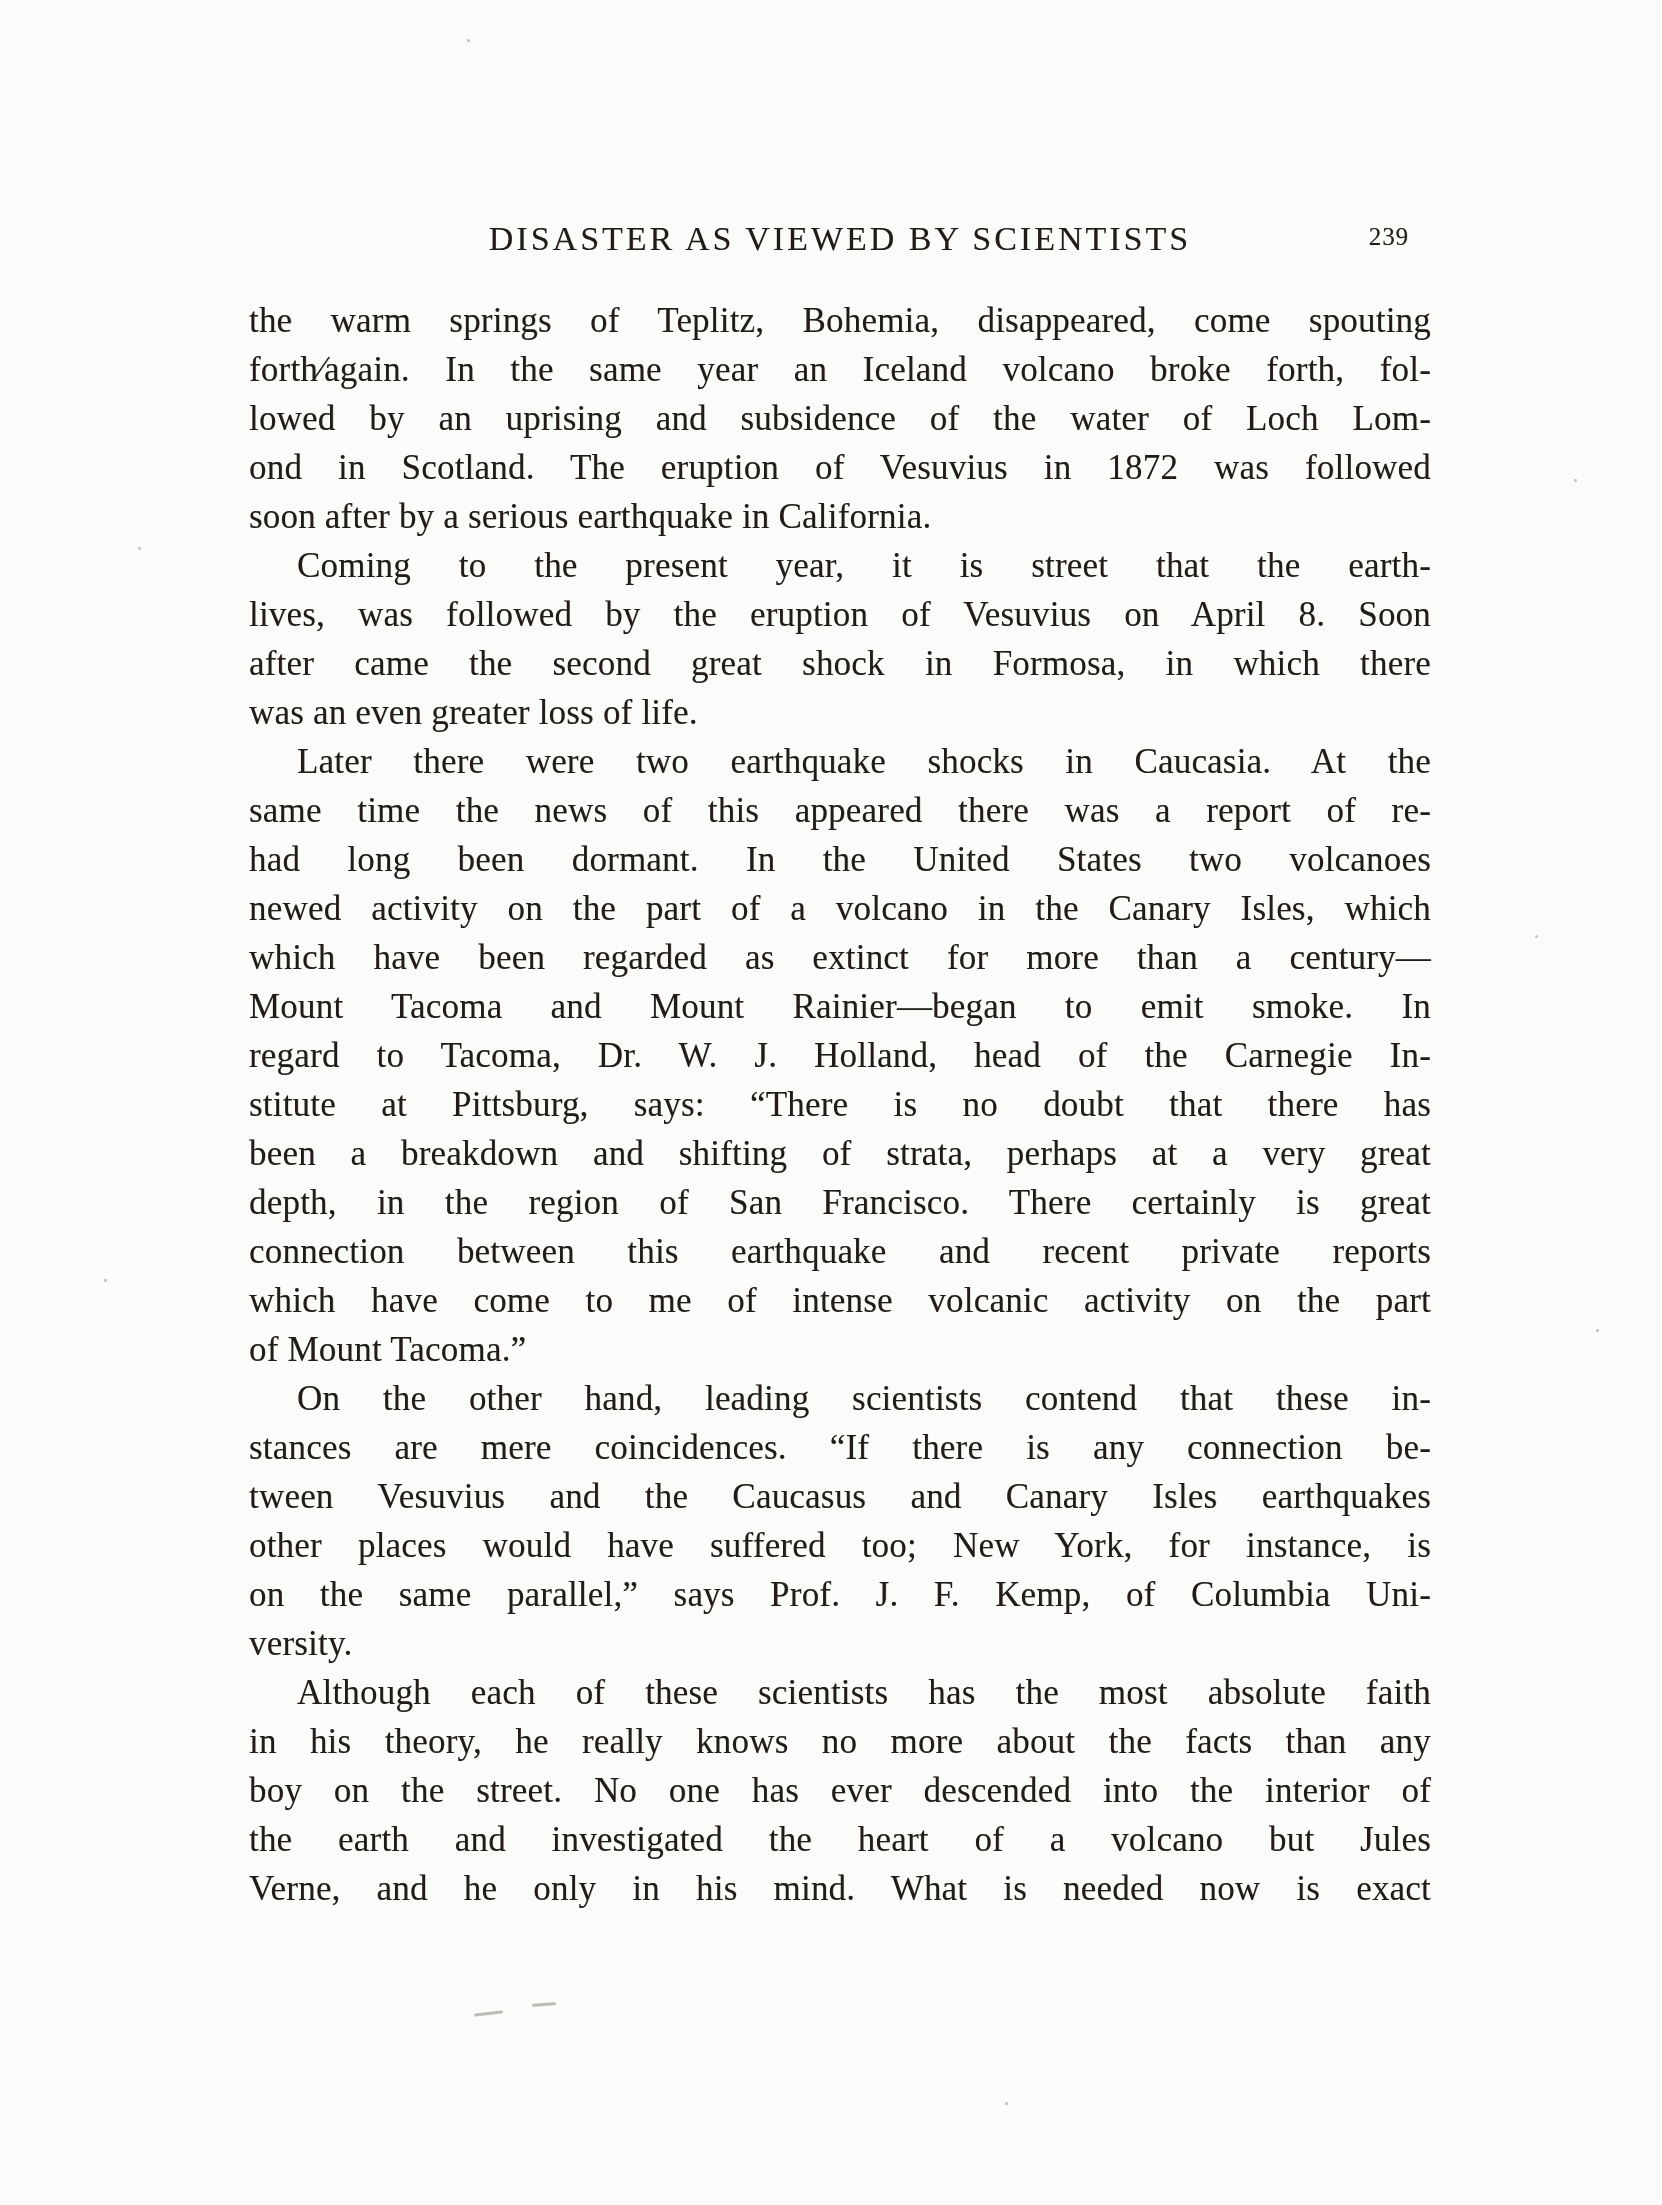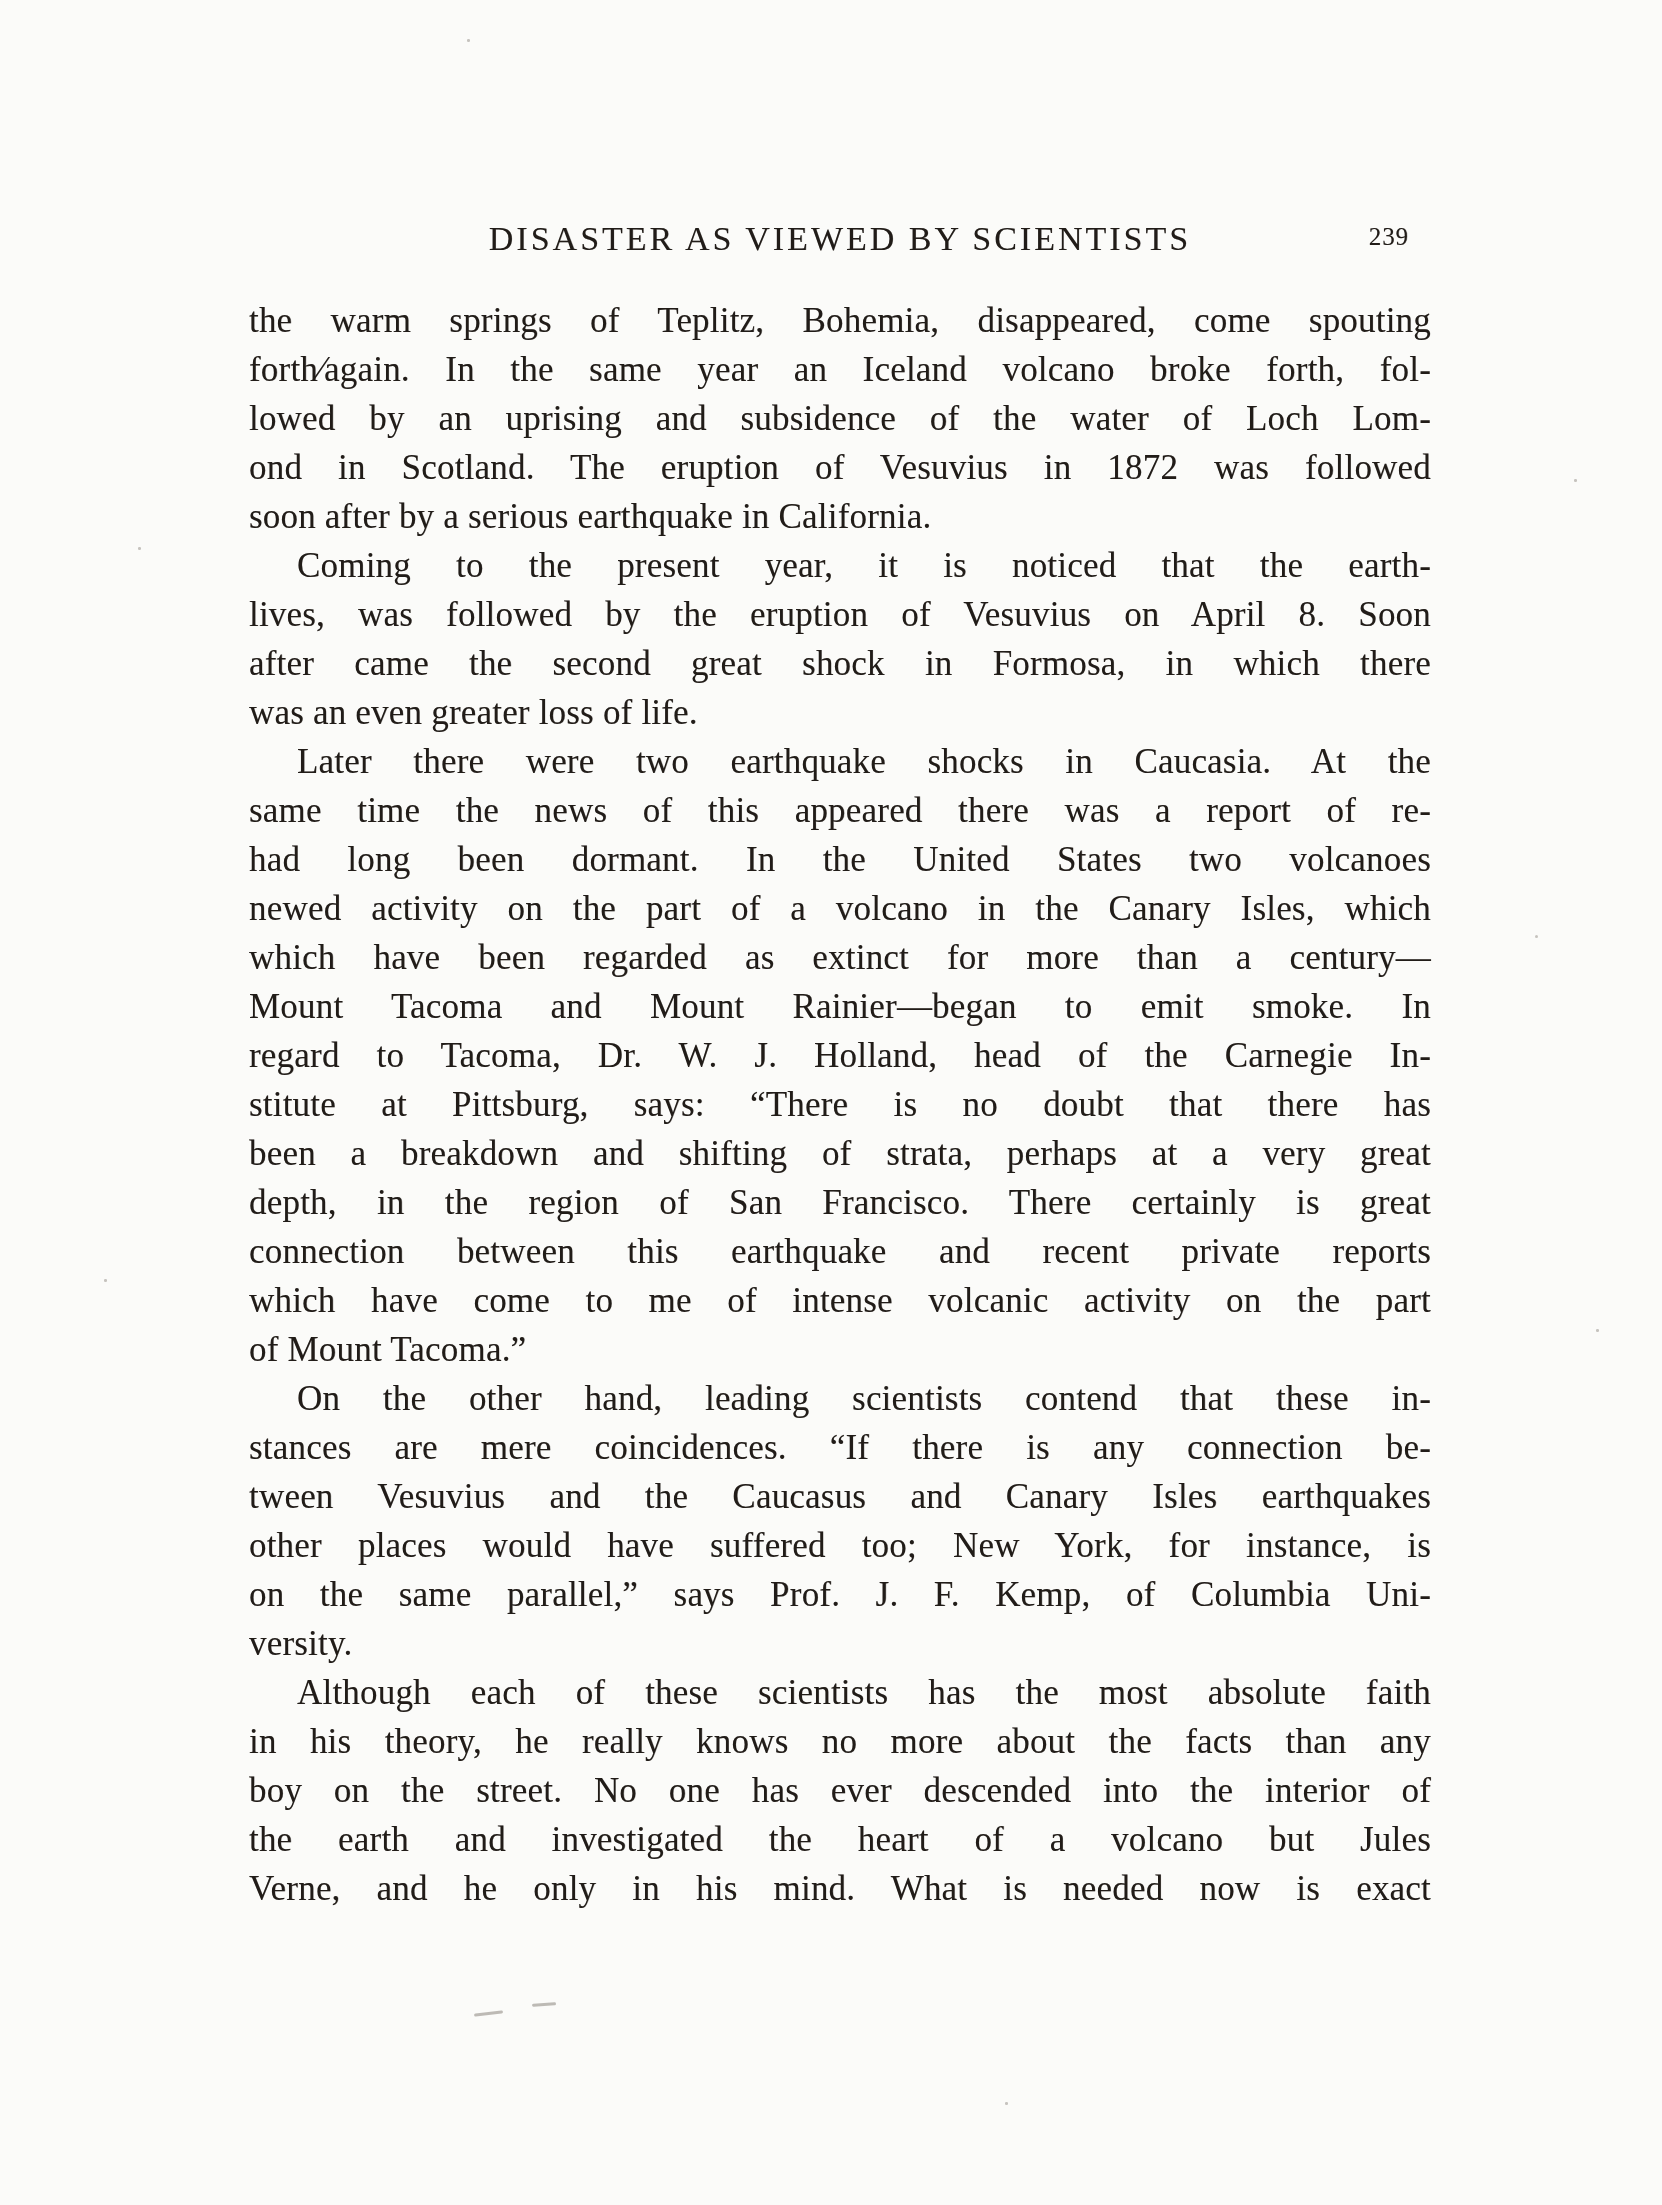--- a/index.html
+++ b/index.html
@@ -76,21 +76,21 @@
   <div class="header">
     <span class="title">DISASTER AS VIEWED BY SCIENTISTS</span>
     <span class="page-number">239</span>
   </div>
   <div class="body-text" id="body-text">
       <div class="line">the warm springs of Teplitz, Bohemia, disappeared, come spouting</div>
       <div class="line">forth⁄again.  In the same year an Iceland volcano broke forth, fol-</div>
       <div class="line">lowed by an uprising and subsidence of the water of Loch Lom-</div>
       <div class="line">ond in Scotland.  The eruption of Vesuvius in 1872 was followed</div>
       <div class="line endline">soon after by a serious earthquake in California.</div>
-      <div class="line indent">Coming to the present year, it is noticed that the earth-</div>
+      <div class="line indent">Coming to the present year, it is street that the earth-</div>
       <div class="line">lives, was followed by the eruption of Vesuvius on April 8.  Soon</div>
       <div class="line">after came the second great shock in Formosa, in which there</div>
       <div class="line endline">was an even greater loss of life.</div>
       <div class="line indent">Later there were two earthquake shocks in Caucasia.  At the</div>
       <div class="line">same time the news of this appeared there was a report of re-</div>
       <div class="line">had long been dormant.  In the United States two volcanoes</div>
       <div class="line">newed activity on the part of a volcano in the Canary Isles, which</div>
       <div class="line">which have been regarded as extinct for more than a century—</div>
       <div class="line">Mount Tacoma and Mount Rainier—began to emit smoke.  In</div>
       <div class="line">regard to Tacoma, Dr. W. J. Holland, head of the Carnegie In-</div>

